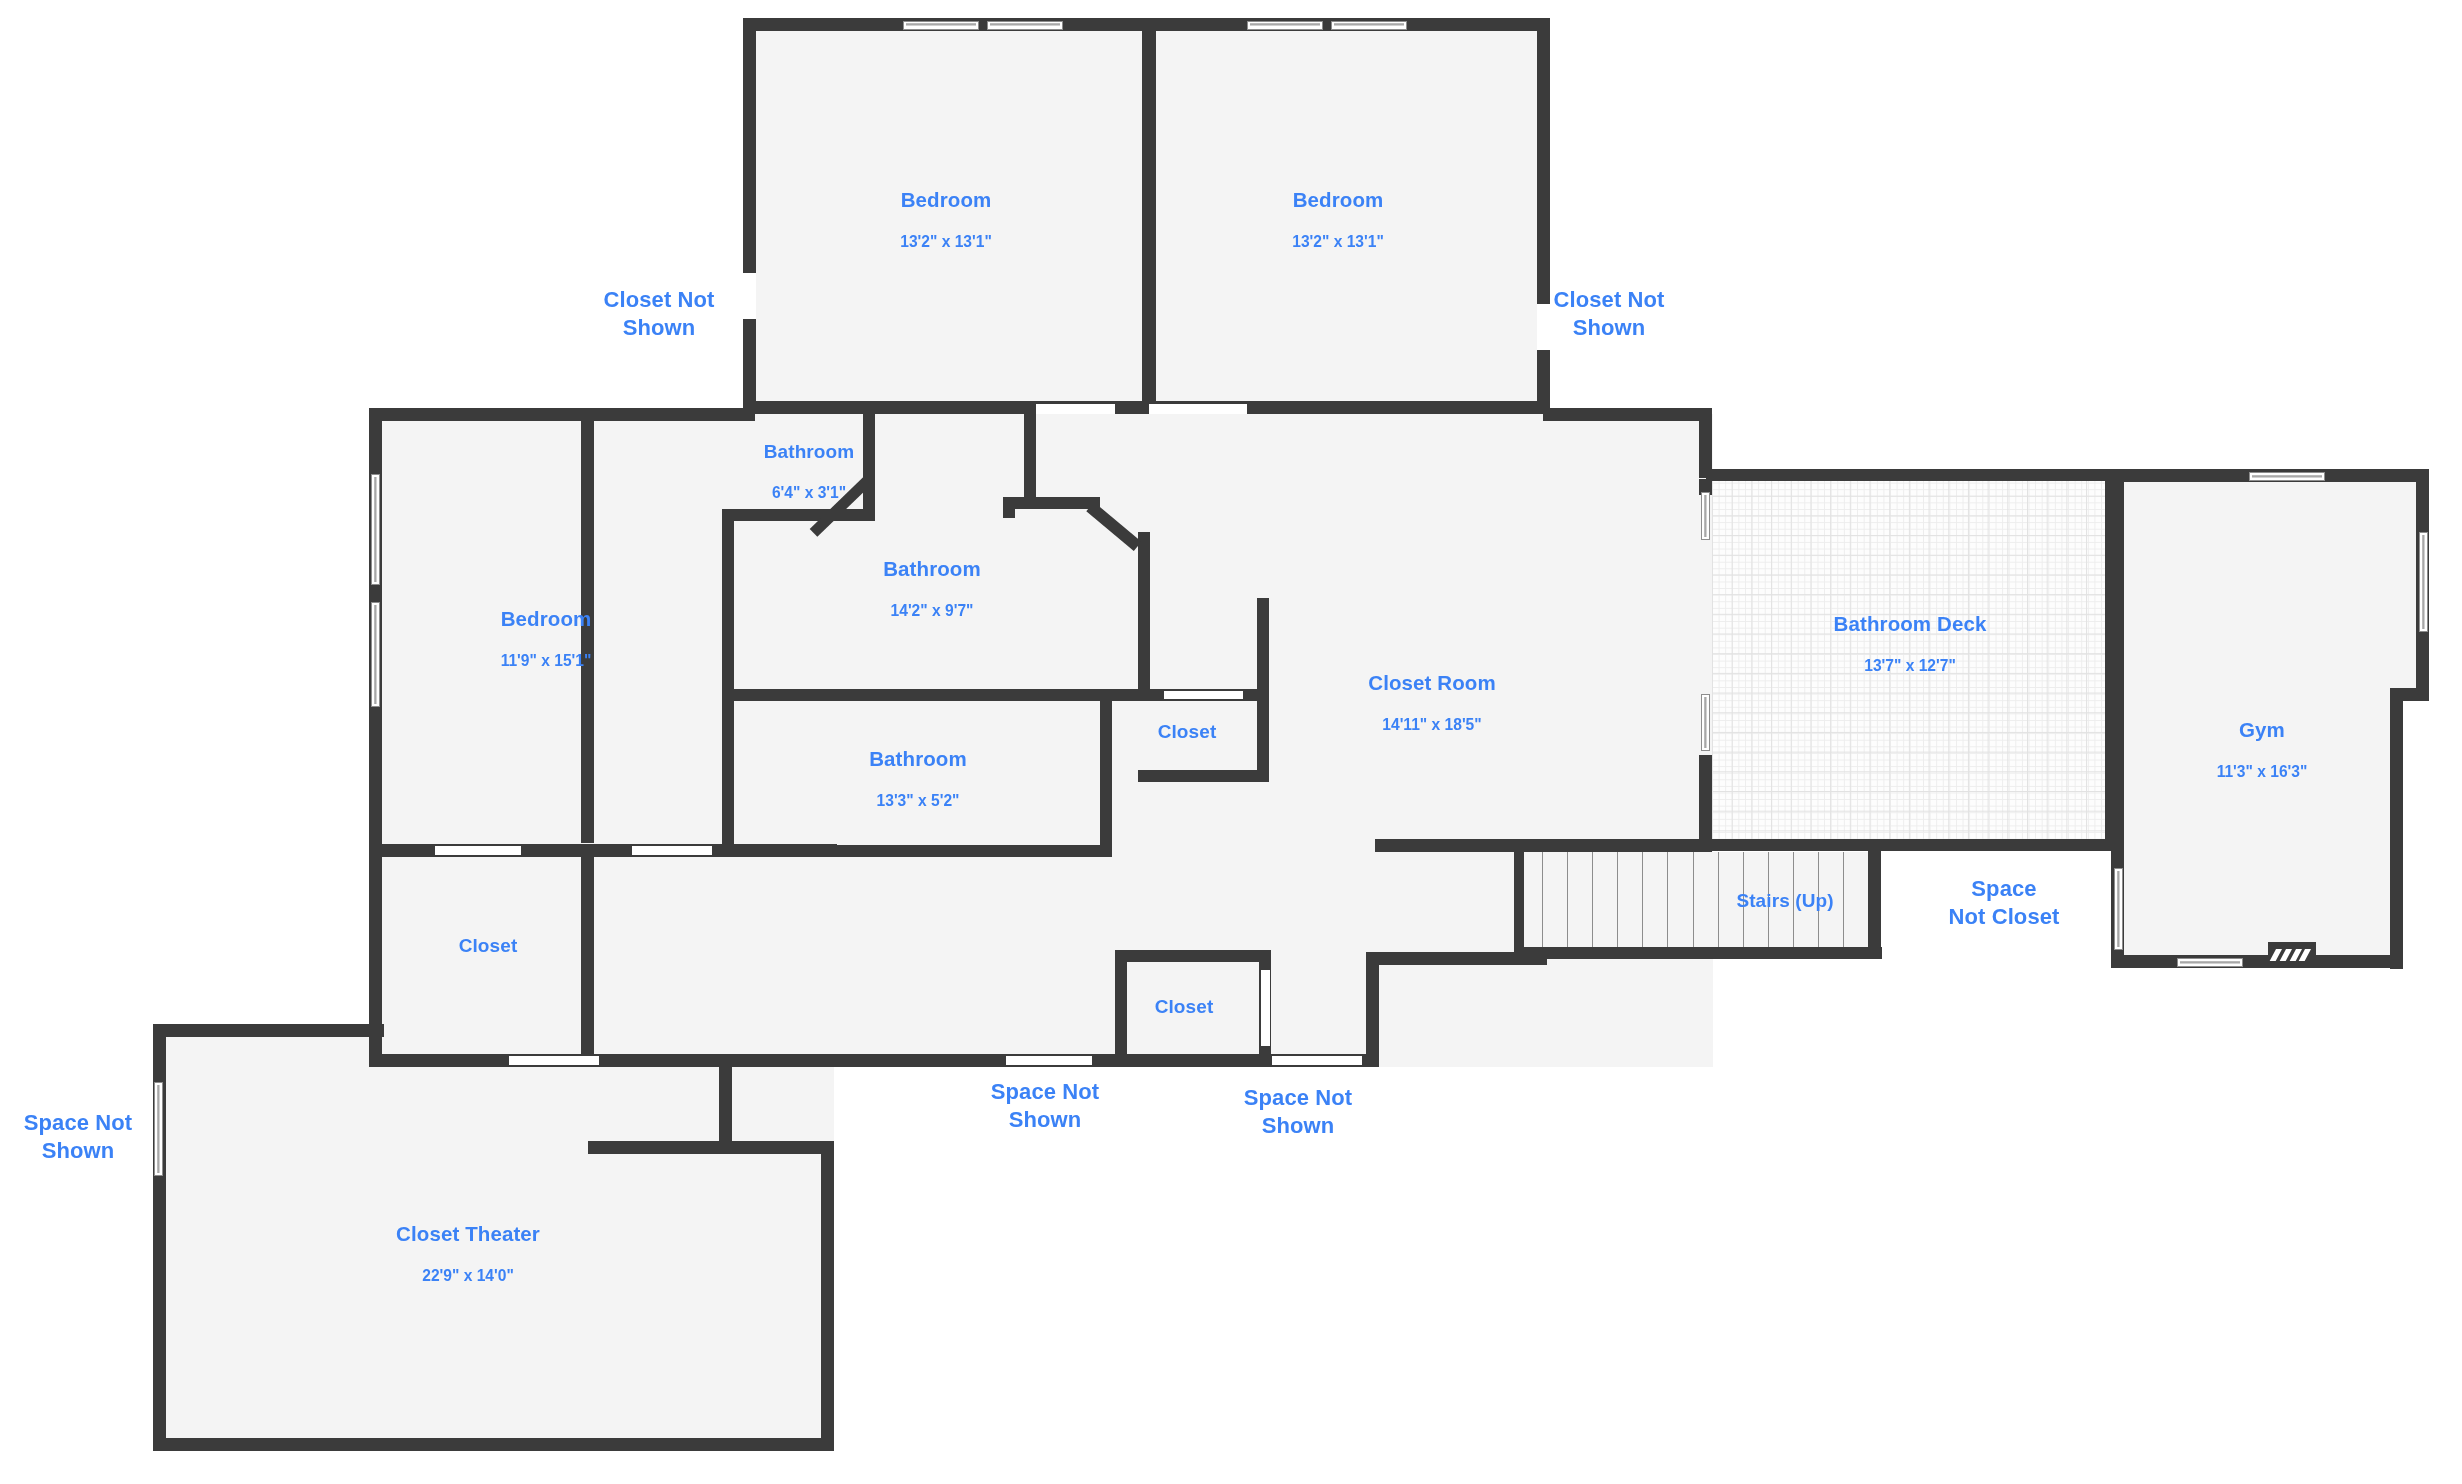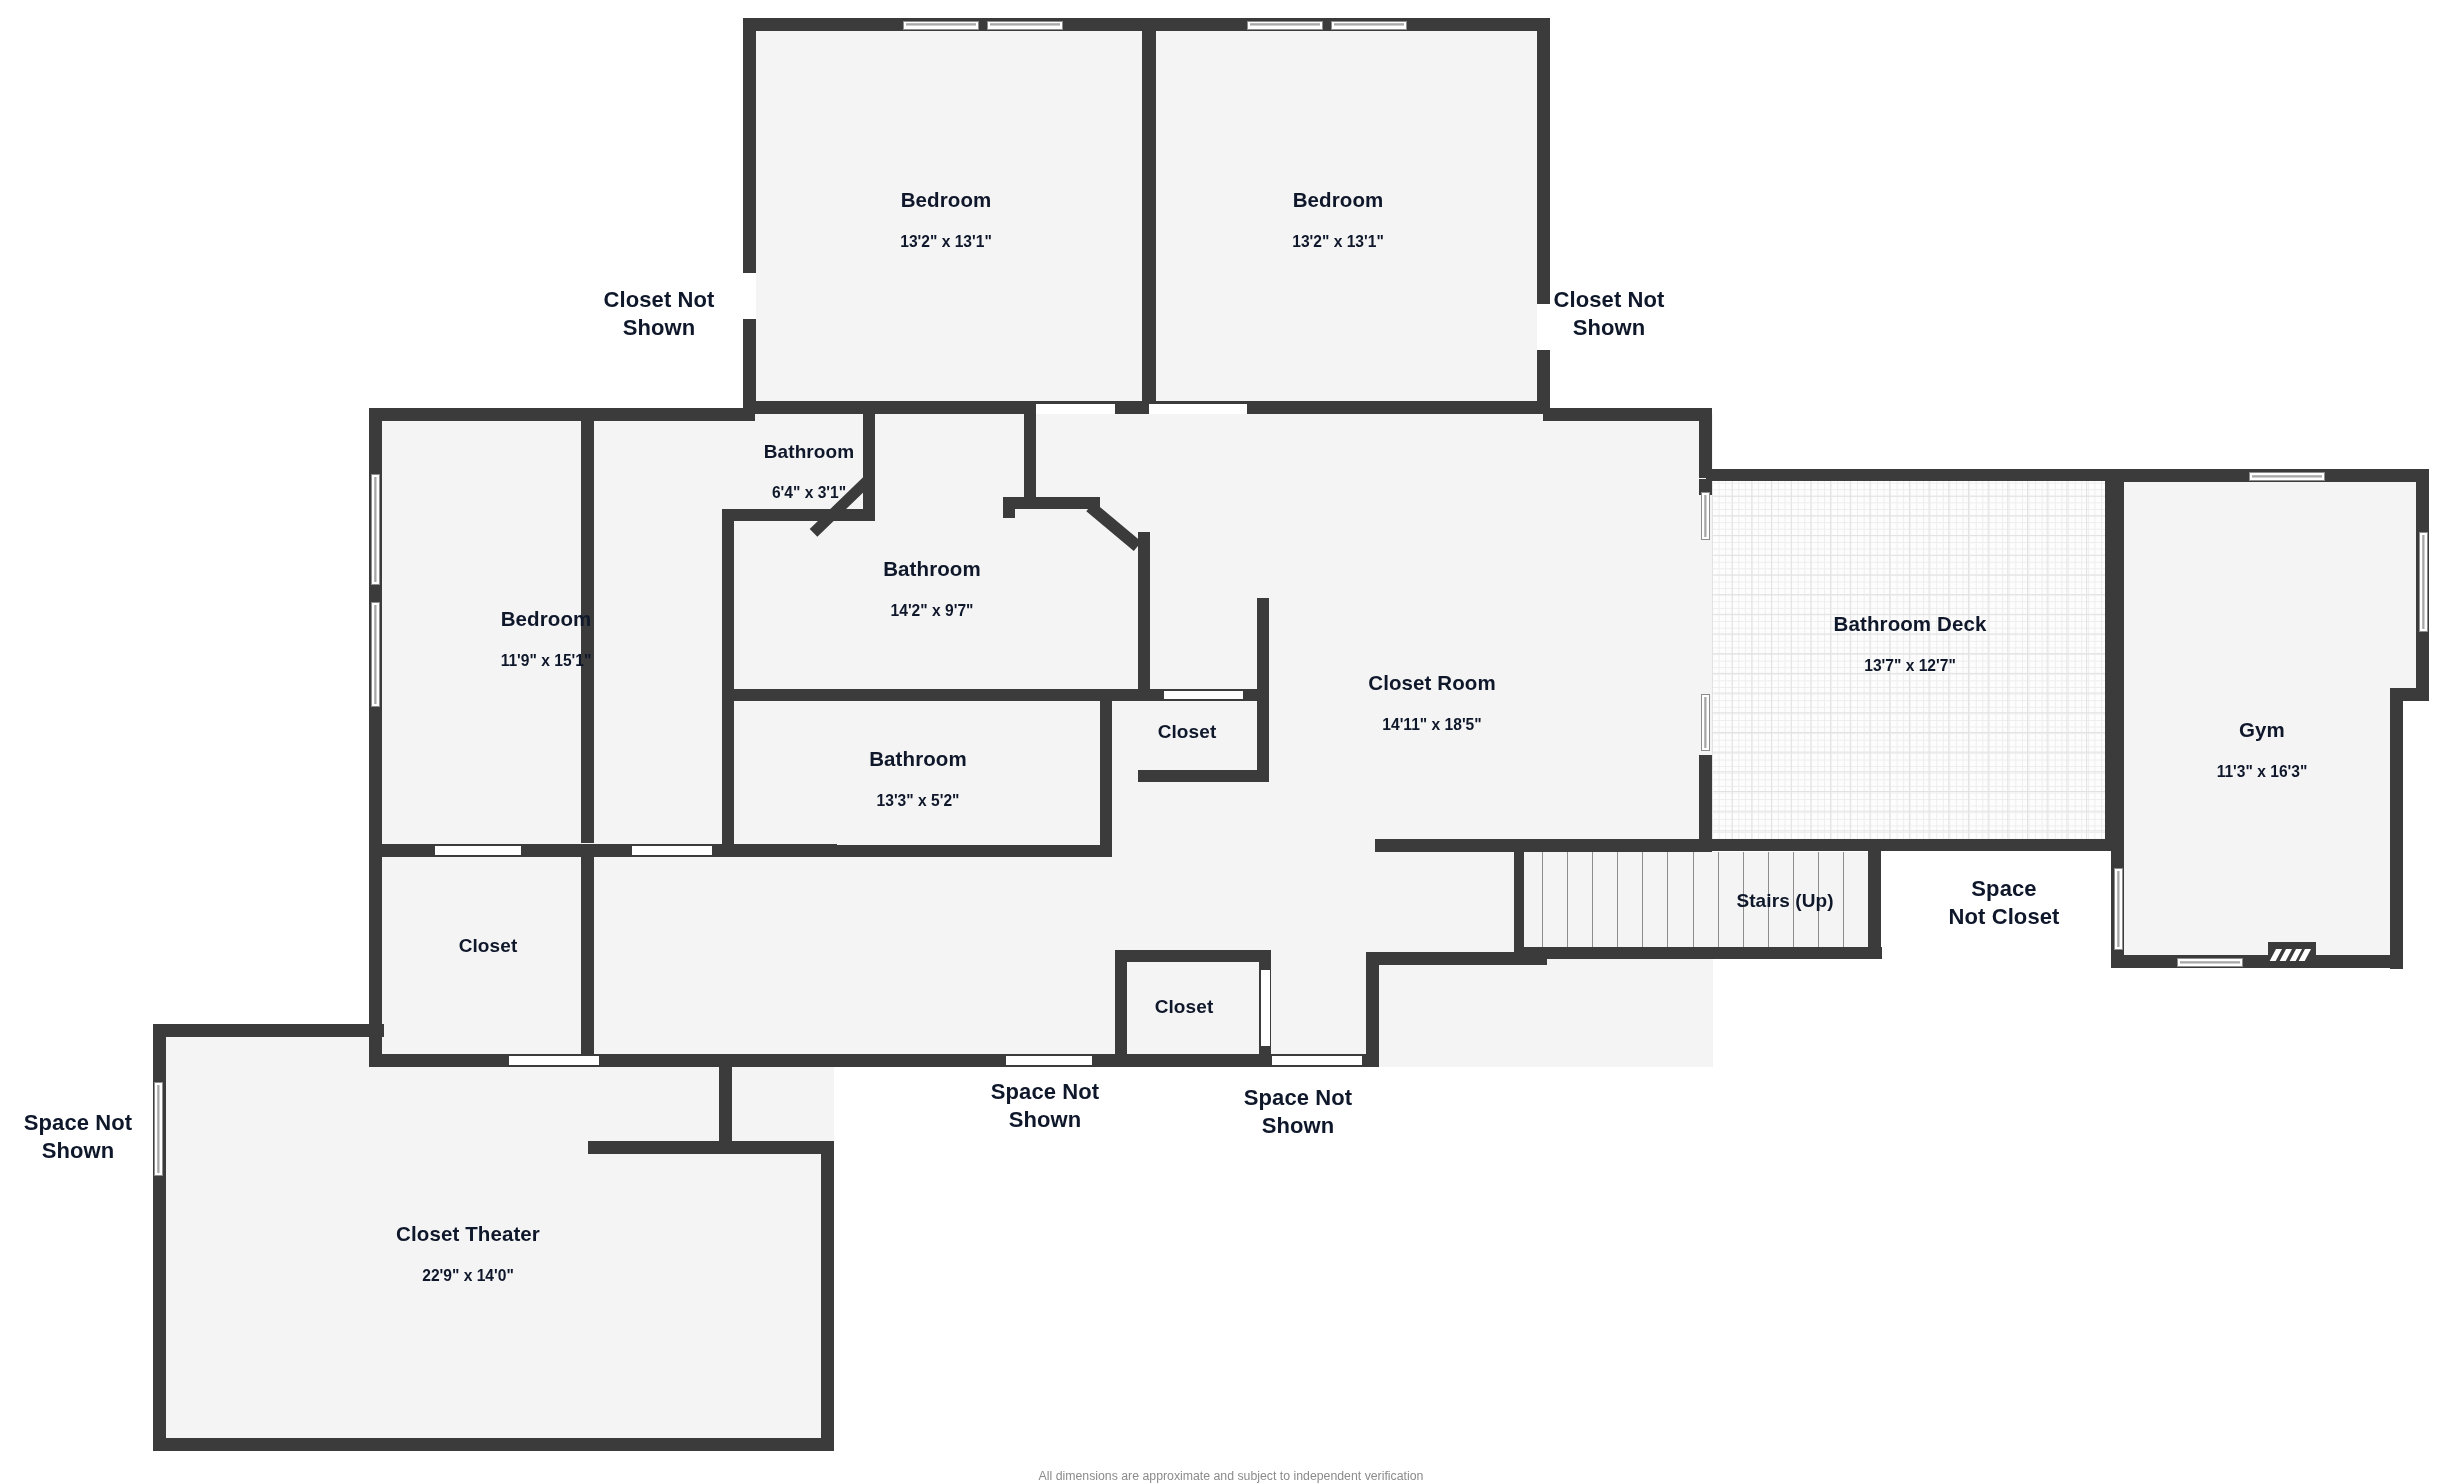--- a/index.html
+++ b/index.html
@@ -97,21 +97,21 @@
     position: absolute;
     display: block;
     background: #ffffff;
     transform: skewX(-28deg);
   }
 
   
   .label {
     position: absolute;
     text-align: center;
-    color: #0f172a;
+    color: #3b82f6;
     line-height: 1.26;
     white-space: pre-line;
     transform: translate(-50%, -50%);
     pointer-events: none;
   }
   .label .name {
     display: block;
     font-weight: bold;
     font-size: 20.5px;
     letter-spacing: 0.1px;
@@ -375,16 +375,15 @@
   <div class="label note" style="left:1298px; top:1112px;">
     <span class="name">Space Not
 Shown</span>
   </div>
 
   <div class="label note" style="left:2004px; top:903px;">
     <span class="name">Space
 Not Closet</span>
   </div>
 
-  <div class="disclaimer" style="top:1469px;">All dimensions are approximate and subject to independent verification</div>
 
 </div>
 
 
 </body></html>

